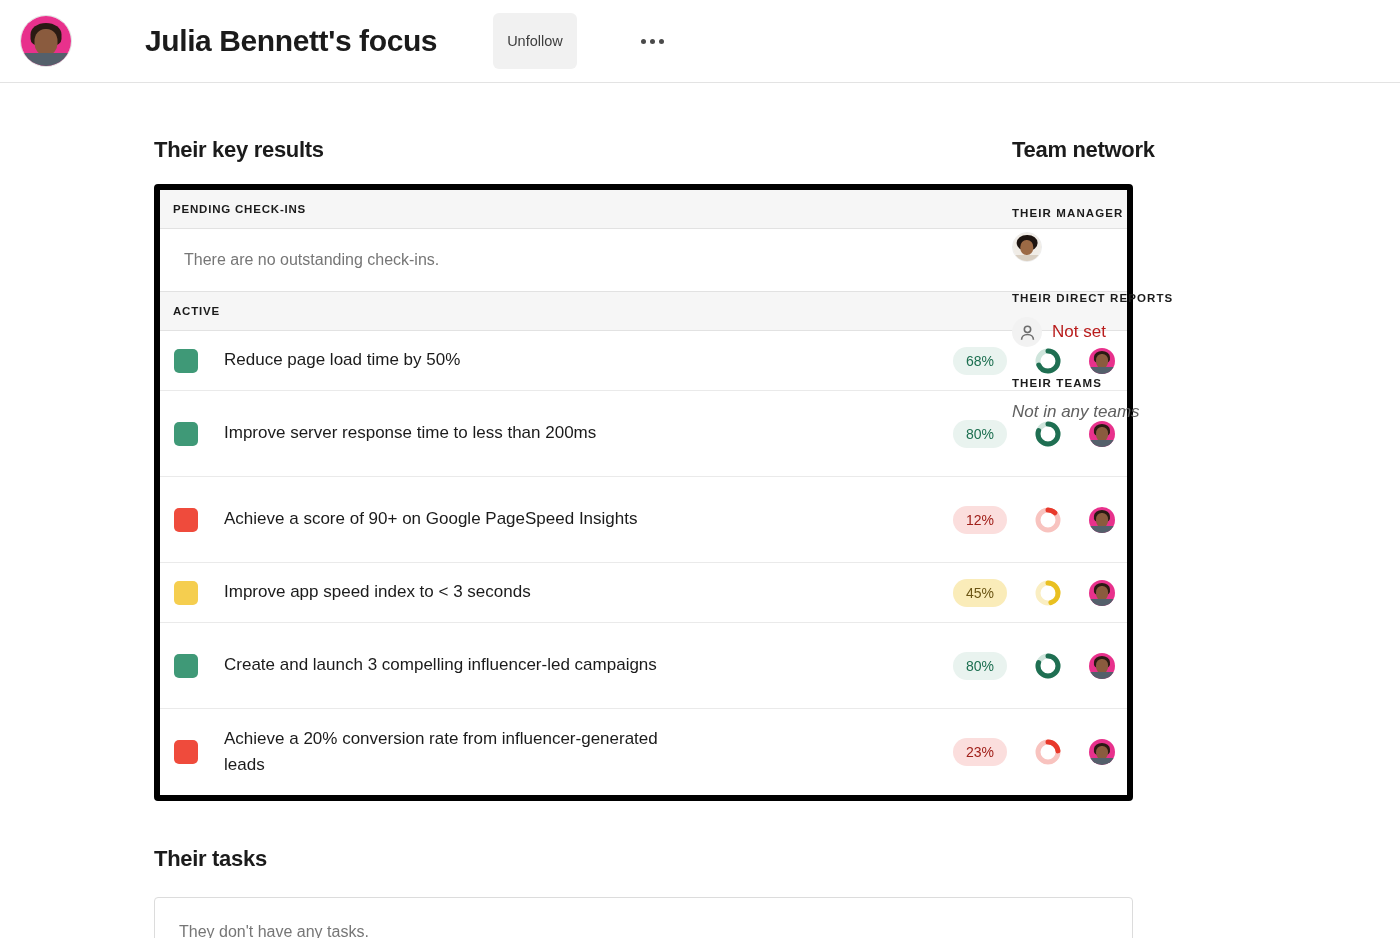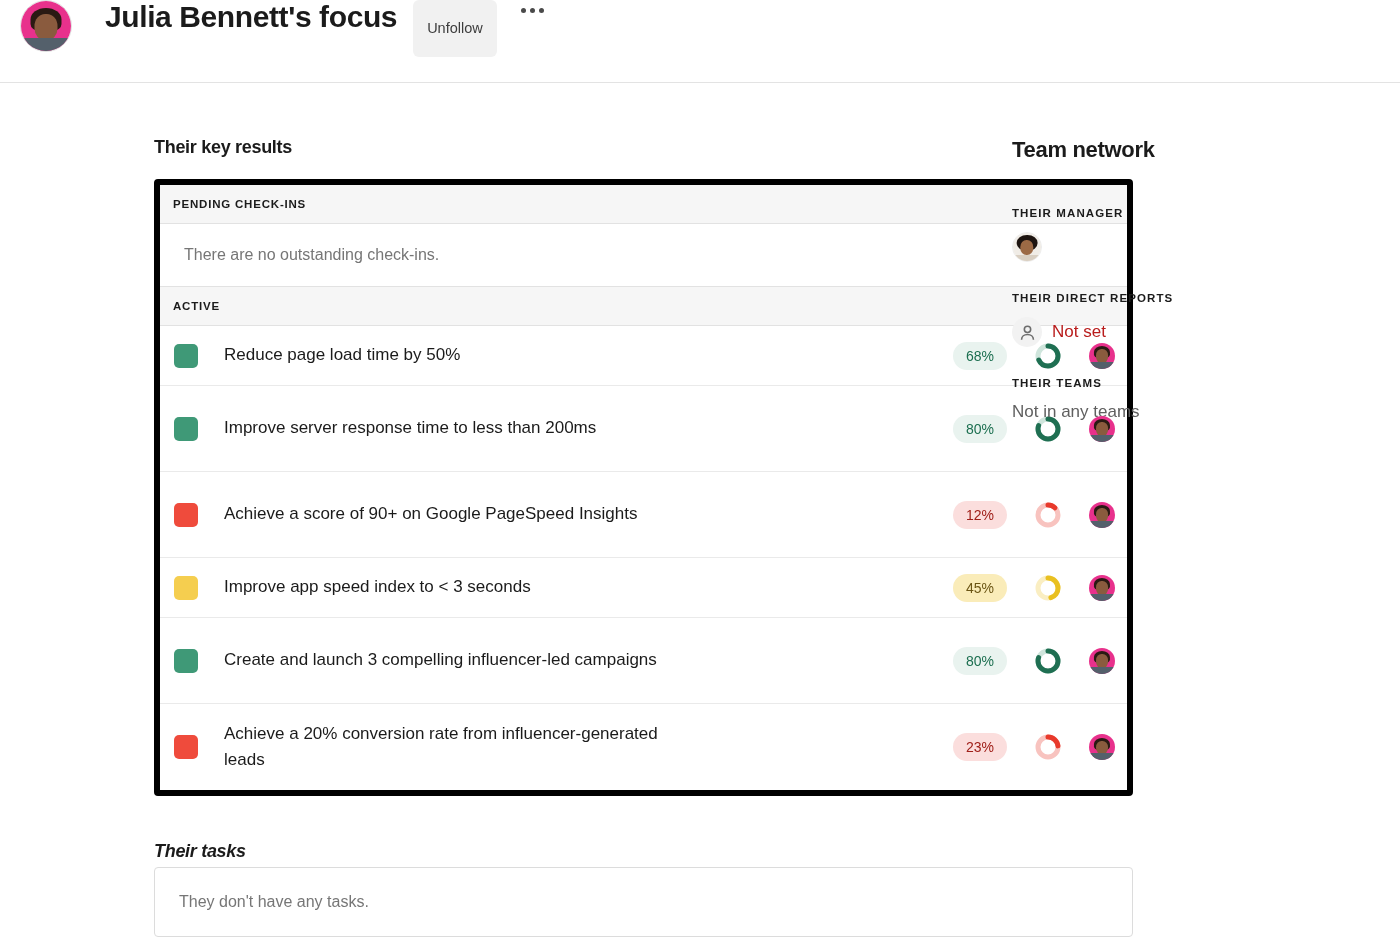--- a/index.html
+++ b/index.html
@@ -9,24 +9,25 @@
     background: #ffffff;
     font-family: "Liberation Sans", sans-serif;
     color: #1b1b1b;
     overflow: hidden;
   }
 
   
   .topbar {
     height: 83px;
     display: flex;
-    align-items: flex-start;
+    align-items: center;
     padding: 0 20px;
     border-bottom: 1px solid #e3e3e3;
     background: #fff;
+    gap: 40px;
   }
   .avatar-hdr {
     width: 52px; height: 52px;
     border-radius: 50%;
     overflow: hidden;
     flex: 0 0 auto;
     position: relative;
     border: 1px solid #e0e0e0;
   }
   .page-title {
@@ -73,21 +74,21 @@
   .main-col {
     width: 1000px;
     padding-left: 154px;
   }
   .side-col {
     width: 400px;
     padding-left: 12px;
   }
 
   h2.section-title {
-    font-size: 18px;
+    font-size: 22px;
     font-weight: bold;
     letter-spacing: -0.3px;
     margin-bottom: 21px;
   }
 
   
   .kr-card {
     width: 979px;
     border: 6px solid #000000;
     border-radius: 4px;
@@ -149,21 +150,21 @@
   .donut { width: 26px; height: 26px; display: block; }
   .row-avatar {
     width: 26px; height: 26px;
     border-radius: 50%;
     overflow: hidden;
     position: relative;
     flex: 0 0 auto;
   }
 
   
-  h2.tasks-title { margin-top: 45px; margin-bottom: 5px; font-style: italic; }
+  h2.tasks-title { margin-top: 45px; margin-bottom: 25px; }
   .tasks-card {
     width: 979px;
     border: 1px solid #dcdcdc;
     border-radius: 4px;
     padding: 25px 0 25px 24px;
     font-size: 16px;
     color: #767676;
   }
 
   
@@ -191,21 +192,21 @@
   .notset-row { display: flex; align-items: center; gap: 10px; }
   .notset-icon {
     width: 30px; height: 30px;
     border-radius: 50%;
     background: #f2f2f2;
     display: flex;
     align-items: center;
     justify-content: center;
   }
   .notset-text { font-size: 17px; color: #b91c1c; }
-  .side-plain { font-size: 17px; color: #606060; }
+  .side-plain { font-size: 17px; color: #606060; font-style: italic; }
 
   
   .ph { position: absolute; inset: 0; }
   .ph-pink { background: #e8318c; }
   .ph-face {
     position: absolute;
     left: 50%; top: 26%;
     width: 46%; height: 52%;
     transform: translateX(-50%);
     border-radius: 46% 46% 44% 44%;

